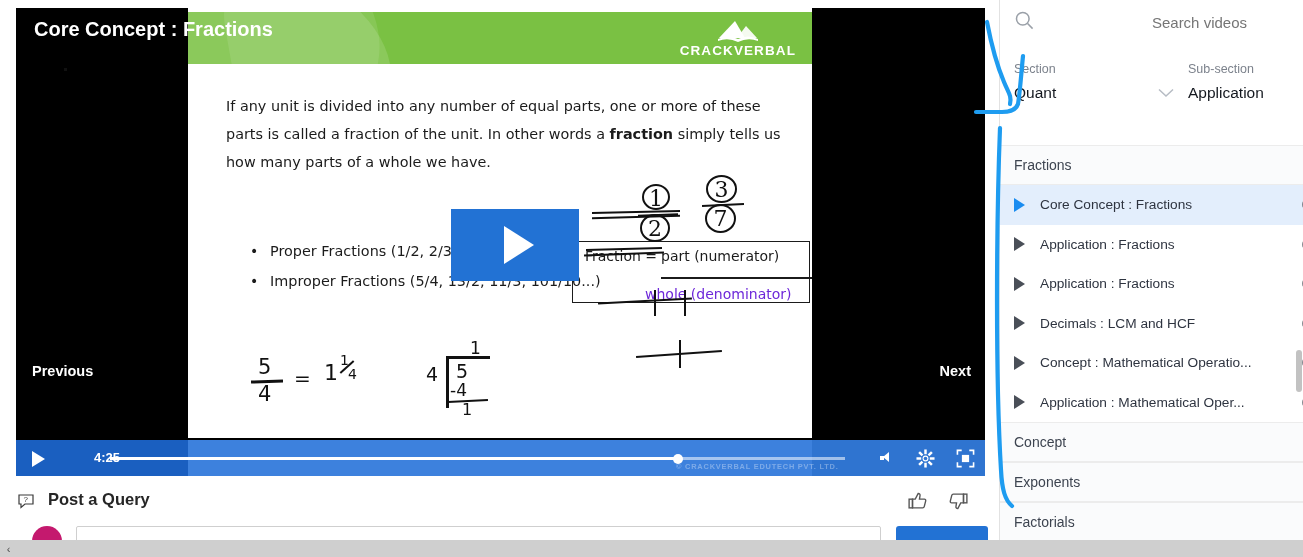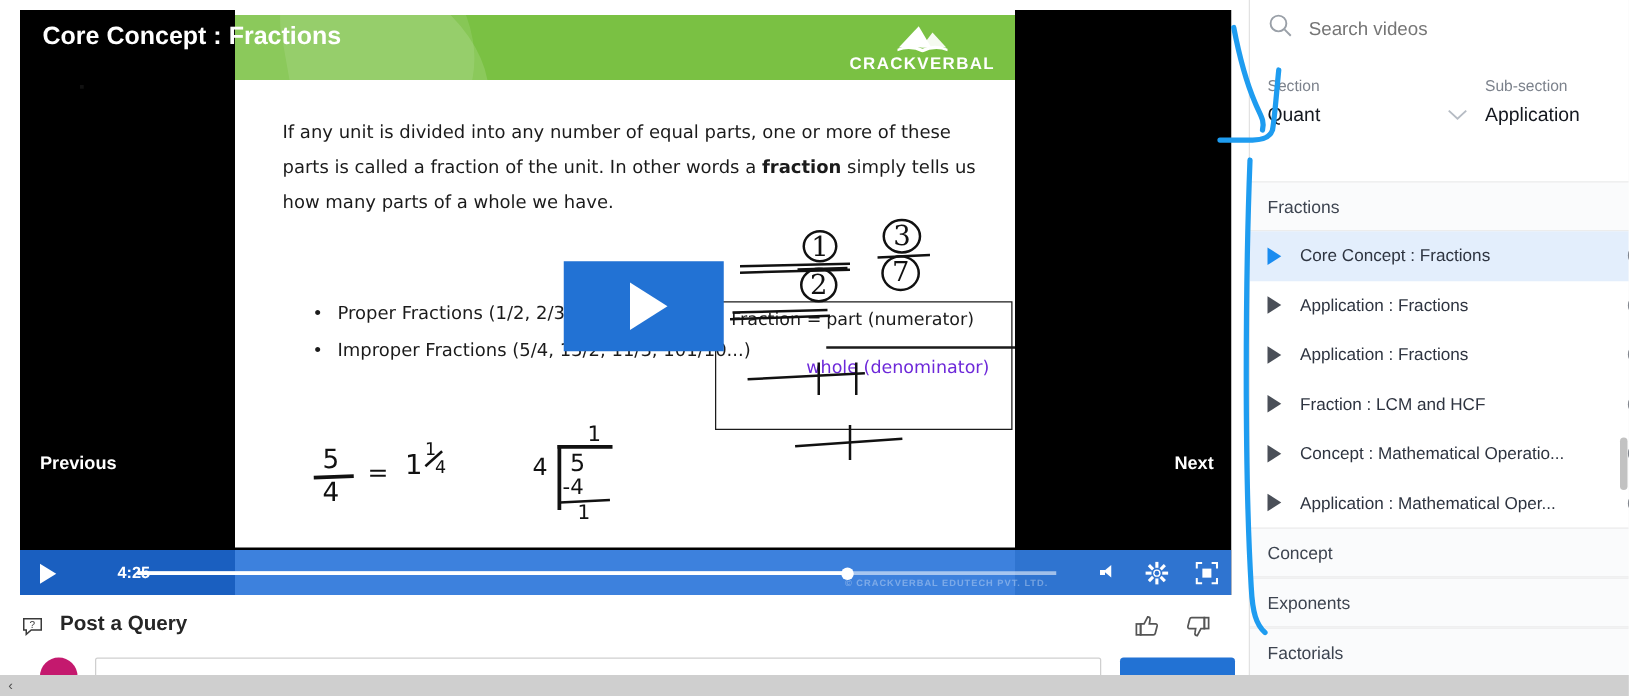--- a/index.html
+++ b/index.html
@@ -63,21 +63,21 @@
   .slide-body { position:absolute; left:0; top:56px; width:624px; }
   .para {
     position: absolute; left: 38px; top: 28px; width: 570px;
     font-family: "DejaVu Sans", sans-serif;
     font-size: 14.4px; line-height: 28px; color: #1b1b1b;
   }
   .para b { font-weight: 700; }
 
   .fraction-box {
     position: absolute; left: 384px; top: 177px;
-    width: 238px; height: 103px;
+    width: 238px; height: 62px;
     border: 1.6px solid #1b1b1b; background: #ffffff;
   }
   .fb-label {
     position:absolute; left: 12px; top: 6px;
     font-family:"DejaVu Sans", sans-serif; font-size: 14px; color:#1b1b1b;
   }
   .fb-num {
     position:absolute; left: 88px; top: 6px;
     font-family:"DejaVu Sans", sans-serif; font-size: 14px; color:#1b1b1b;
   }
@@ -223,21 +223,21 @@
   }
 
   
   .sidebar {
     position:absolute; right: 0; top: 0;
     width: 303px; height: 545px; background:#ffffff;
   }
   .search-row { position:absolute; left: 14px; top: 10px; display:flex; align-items:center; gap: 12px; }
   .search-input {
     border:none; outline:none; font-size: 15px; color:#0c4a6e;
-    font-family:"Liberation Sans", sans-serif; width: 200px; background:transparent;
+    font-family:"Liberation Sans", sans-serif; width: 200px; background:transparent;text-align:right;
   }
   .filters { position:absolute; left: 14px; top: 62px; display:flex; }
   .filt-col { width: 174px; }
   .filt-col.second { width: 120px; }
   .filt-label {
     font-size: 12.5px; color:#7c828c; font-family:"Liberation Sans", sans-serif;
   }
   .filt-value-row { display:flex; align-items:center; margin-top: 8px; }
   .filt-value {
     font-size: 15.5px; color:#14181f; font-family:"Liberation Sans", sans-serif;
@@ -526,21 +526,21 @@
       </div>
 
       <div class="vid-row">
         <span class="vid-tri"></span>
         <span class="vid-label">Application : Fractions</span>
         <span class="vid-dur">0</span>
       </div>
 
       <div class="vid-row">
         <span class="vid-tri"></span>
-        <span class="vid-label">Fraction : LCM and HCF</span>
+        <span class="vid-label">Decimals : LCM and HCF</span>
         <span class="vid-dur">0</span>
       </div>
 
       <div class="vid-row">
         <span class="vid-tri"></span>
         <span class="vid-label">Concept : Mathematical Operatio...</span>
         <span class="vid-dur">0</span>
       </div>
 
       <div class="vid-row">

